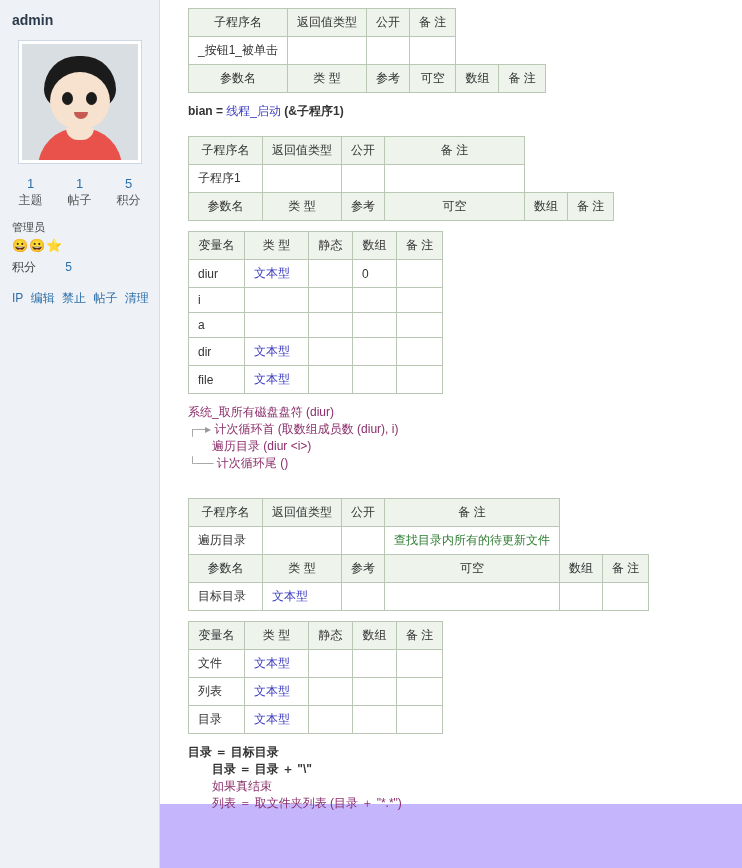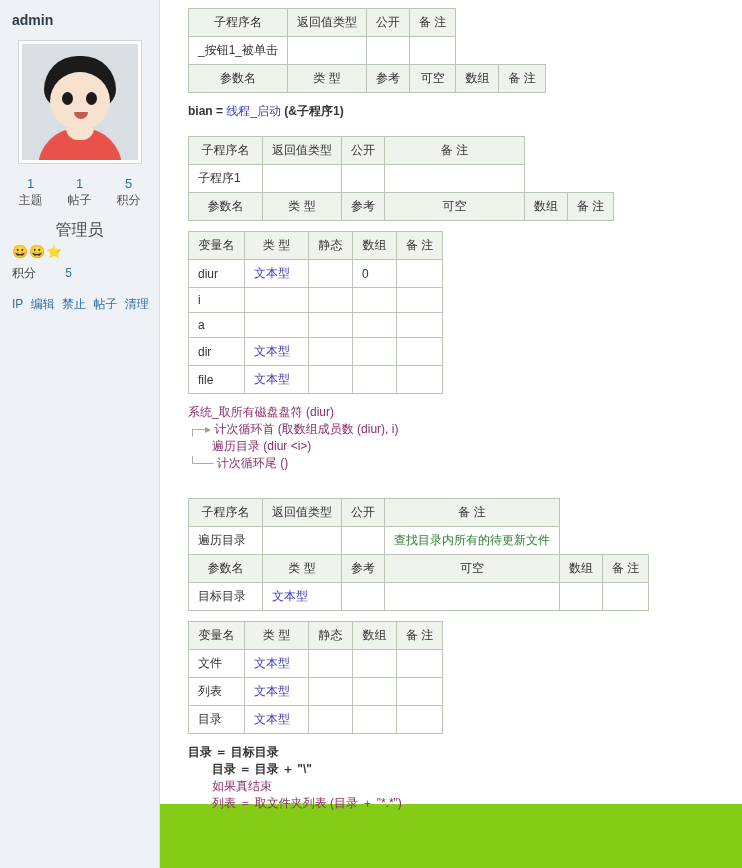--- a/index.html
+++ b/index.html
@@ -11,21 +11,21 @@
     background: #ffffff;
     font-family: "Liberation Sans", sans-serif;
     font-size: 12px;
     color: #333;
     overflow: hidden;
   }
   .page {
     position: relative;
     width: 742px;
     height: 868px;
-    background: #84cc16;
+    background: #c4b5fd;
   }
 
   
   .sidebar {
     position: absolute;
     left: 0; top: 0;
     width: 160px;
     height: 868px;
     background: #eef2f7;
     border-right: 1px solid #d6dde5;
@@ -110,23 +110,23 @@
     line-height: 16px;
   }
   .stat .lbl {
     color: #555;
     font-size: 12px;
     line-height: 16px;
   }
 
   .role {
     margin-top: 12px;
+    padding-left: 12px;
     color: #444;
-    font-size: 16px;
-    text-align: center;
+    font-size: 11px;
   }
   .medals {
     padding-left: 12px;
     margin-top: 3px;
     font-size: 13px;
     letter-spacing: 1px;
   }
   .score-row {
     padding-left: 12px;
     margin-top: 6px;

